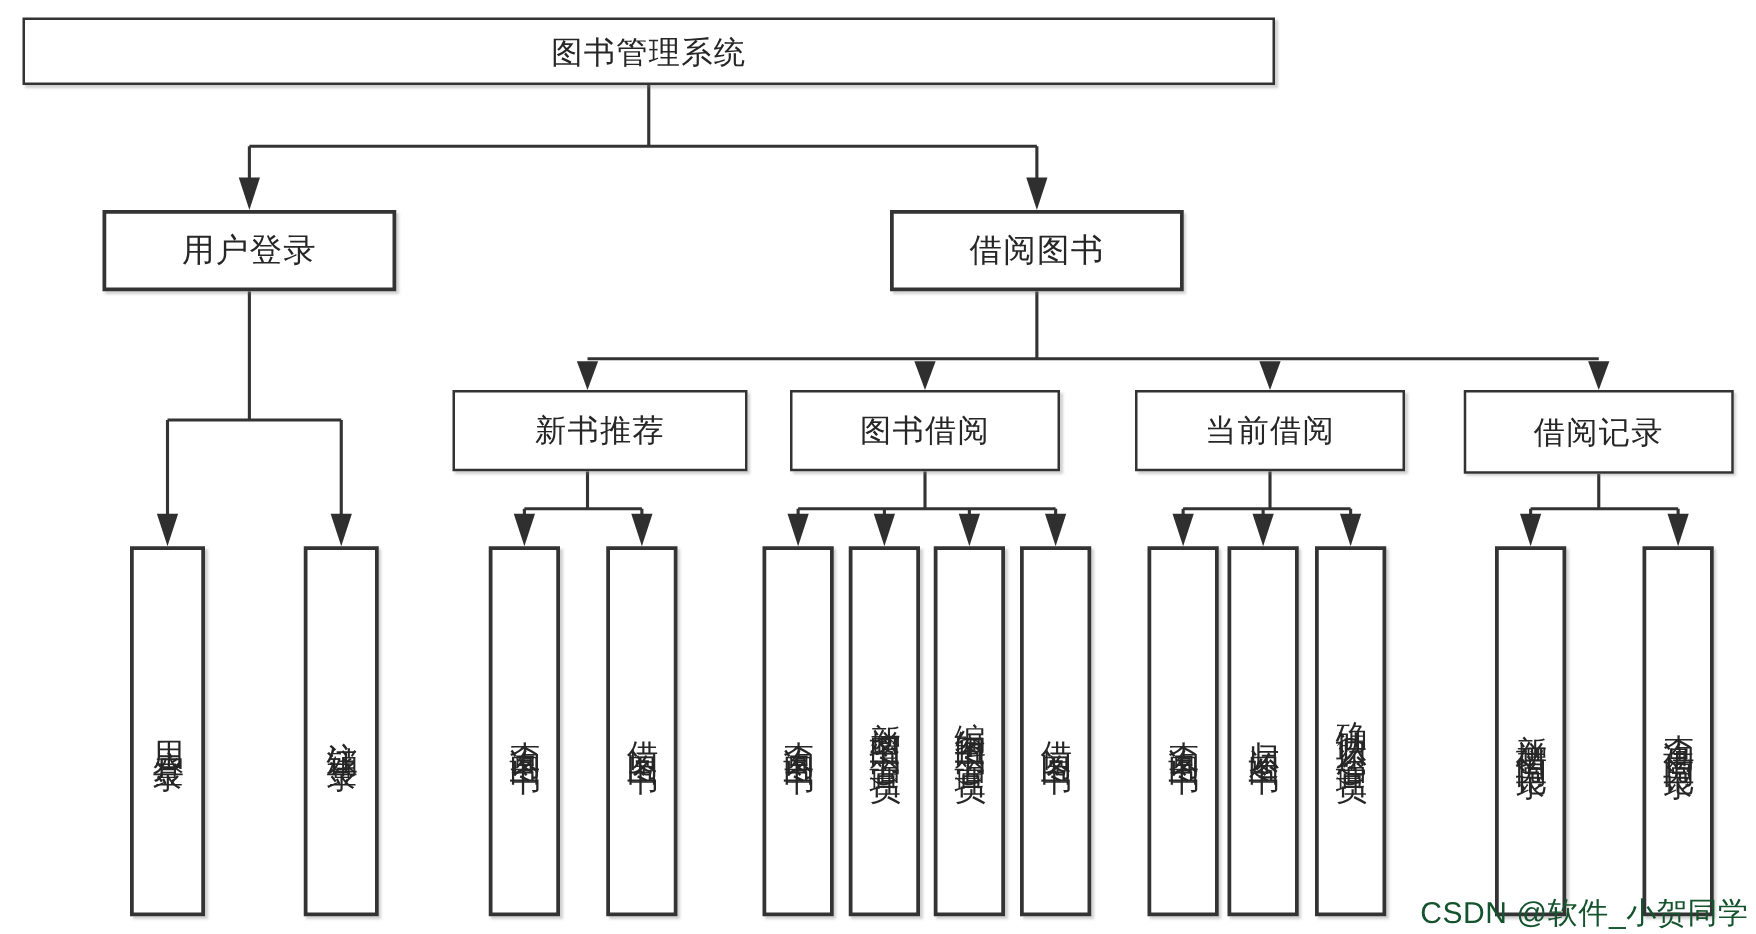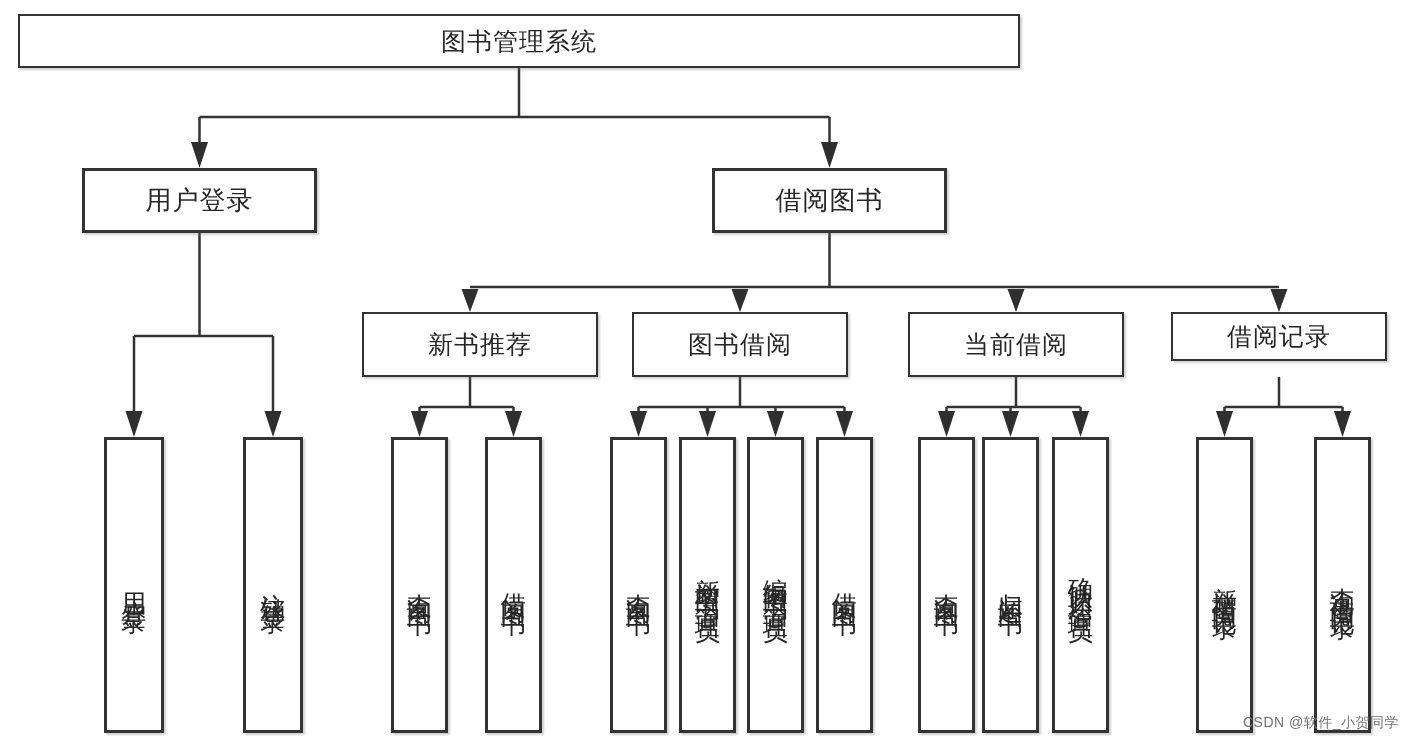--- a/index.html
+++ b/index.html
@@ -51,22 +51,22 @@
     text-orientation: mixed;
     font-size: 25px;
     letter-spacing: 6px;
     line-height: 1.05;
     color: #262626;
   }
   #watermark {
     position: absolute;
     right: 6px;
     top: 714px;
-    font-size: 14px;
-    color: #737373;
+    font-size: 24px;
+    color: #14532d;
     letter-spacing: 0.5px;
     z-index: 3;
   }
 </style>
 </head>
 <body>
 
 <div id="canvas">
 
   <svg id="connector-layer" viewBox="0 0 1405 747" xmlns="http://www.w3.org/2000/svg">
@@ -141,21 +141,21 @@
   </svg>
 
   <div class="box" style="left:18px; top:14px; width:1002px; height:54px;">图书管理系统</div>
 
   <div class="box l2" style="left:82px; top:168px; width:235px; height:65px;">用户登录</div>
   <div class="box l2" style="left:712px; top:168px; width:235px; height:65px;">借阅图书</div>
 
   <div class="box" style="left:362px; top:312px; width:236px; height:65px;">新书推荐</div>
   <div class="box" style="left:632px; top:312px; width:216px; height:65px;">图书借阅</div>
   <div class="box" style="left:908px; top:312px; width:216px; height:65px;">当前借阅</div>
-  <div class="box" style="left:1171px; top:312px; width:216px; height:49px;">借阅记录</div>
+  <div class="box" style="left:1171px; top:312px; width:216px; height:67px;">借阅记录</div>
 
   <div class="box tall" style="left:104px; top:437px; width:60px; height:296px;">
     <span class="vtext">用户登录</span>
   </div>
   <div class="box tall" style="left:243px; top:437px; width:60px; height:296px;">
     <span class="vtext">注销登录</span>
   </div>
 
   <div class="box tall" style="left:391px; top:437px; width:57px; height:296px;">
     <span class="vtext">查询图书</span>

